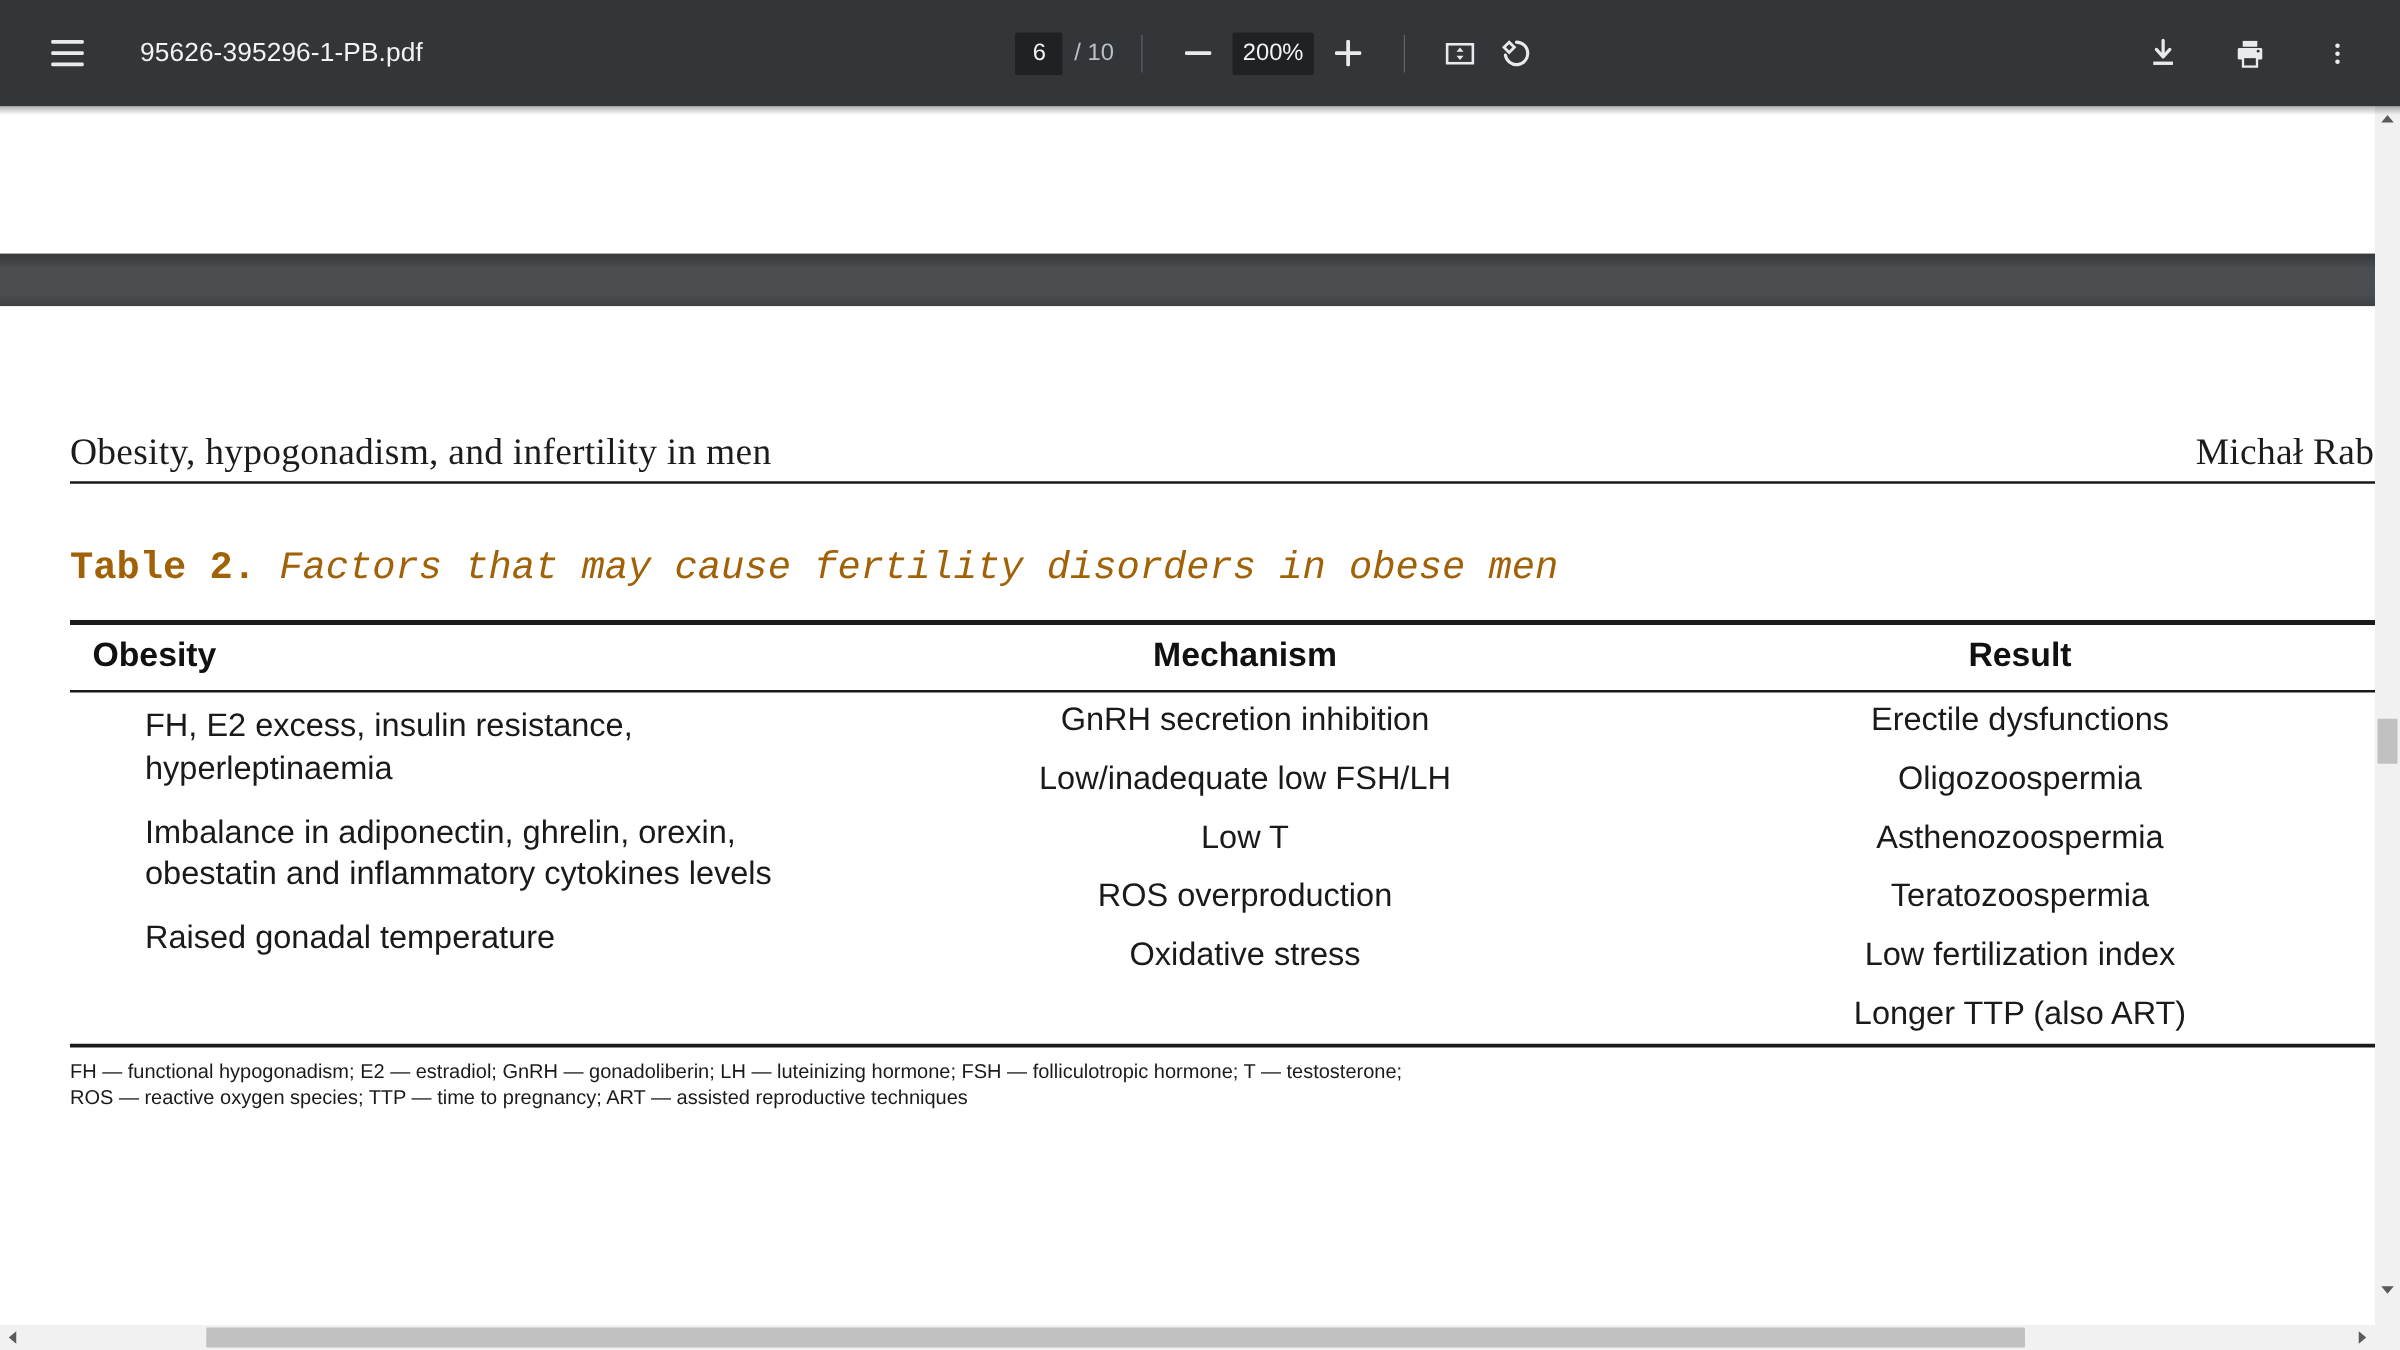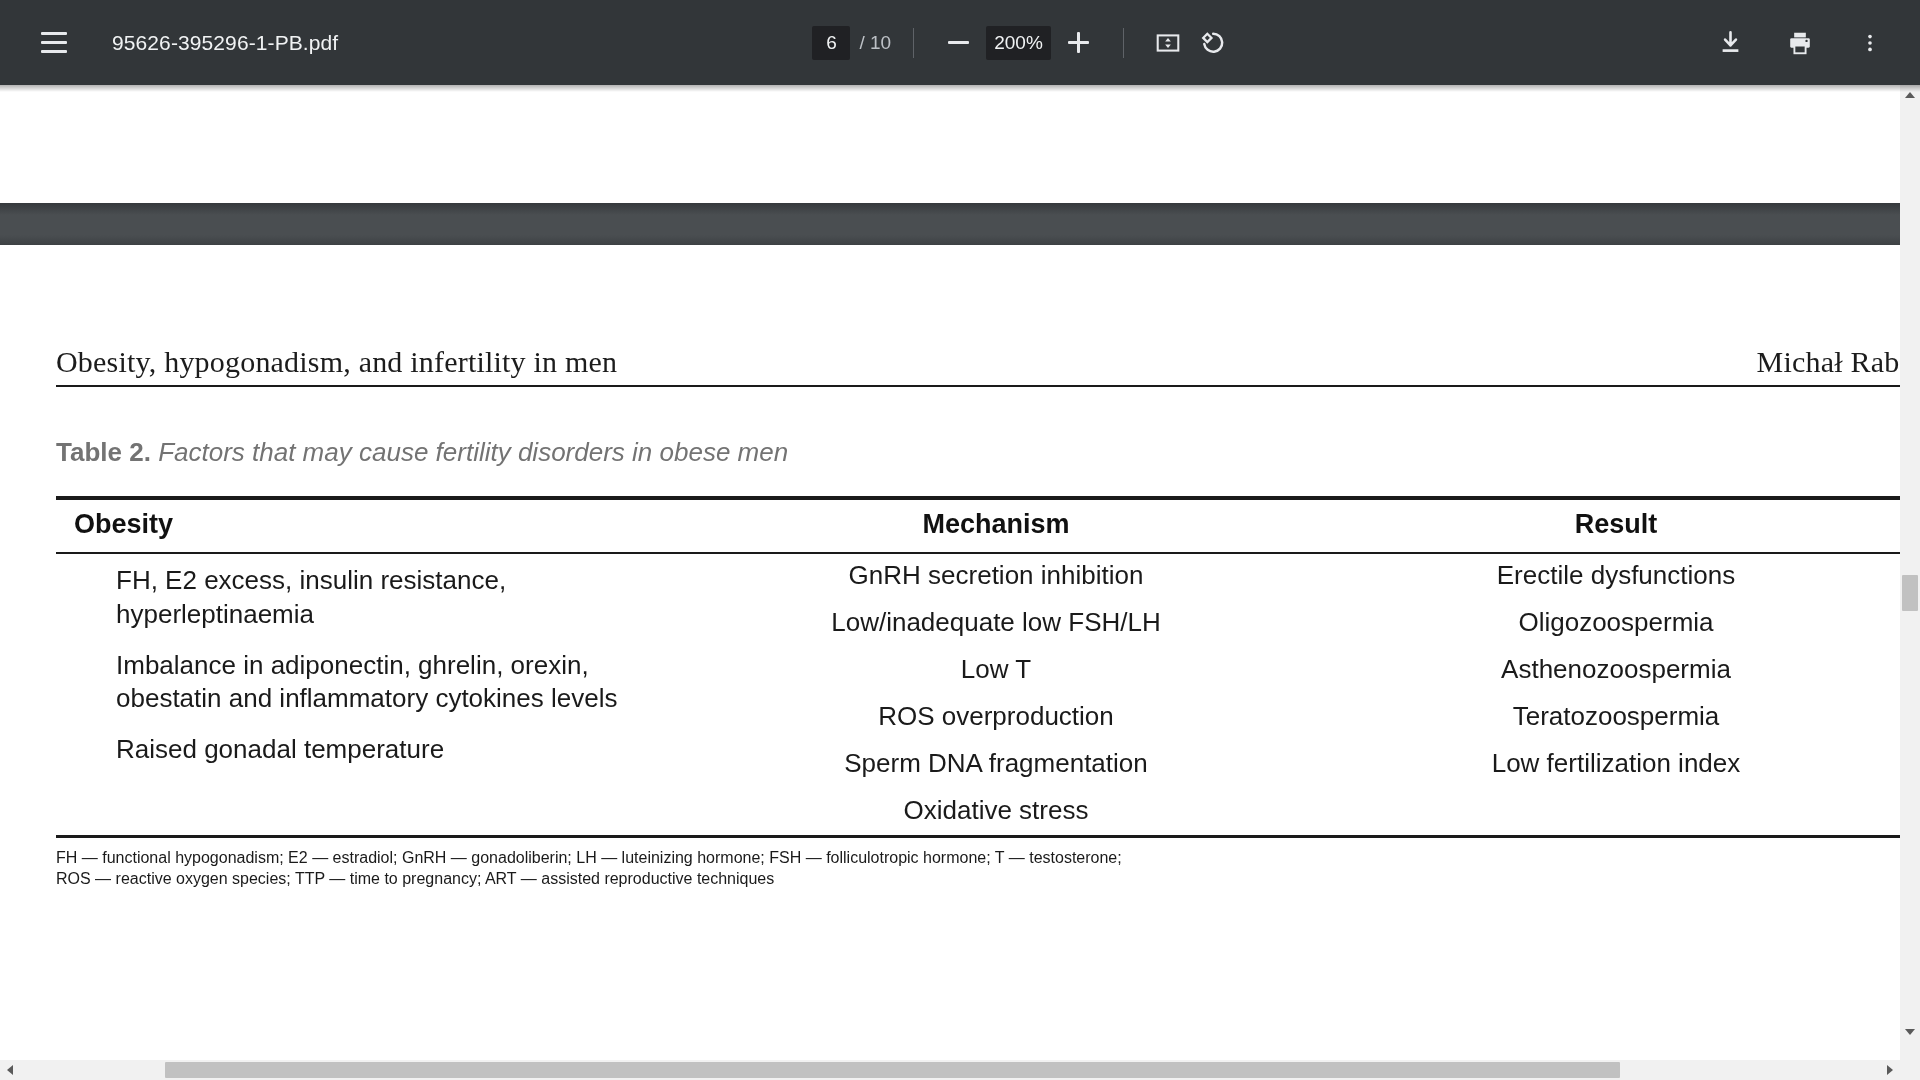--- a/index.html
+++ b/index.html
@@ -202,23 +202,23 @@
     position: absolute;
     top: 140px; left: 56px;
     width: 1862px; height: 2px;
     background: #1a1a1a;
   }
 
   
   #table-caption {
     position: absolute;
     top: 192px; left: 56px;
-    font-family: Liberation Sans, sans-serif;
-    font-size: 26px;
-    color: #737373;
+    font-family: Liberation Mono, monospace;
+    font-size: 31px;
+    color: #a16207;
     white-space: nowrap;
   }
   #table-caption .cap-label { font-weight: bold; font-style: normal; }
   #table-caption .cap-text { font-style: italic; }
 
   
   .rule {
     position: absolute;
     left: 56px;
     width: 1846px;
@@ -482,30 +482,30 @@
           <p>FH, E2 excess, insulin resistance, hyperleptinaemia</p>
           <p>Imbalance in adiponectin, ghrelin, orexin, obestatin and inflammatory cytokines levels</p>
           <p>Raised gonadal temperature</p>
         </div>
 
         <div id="mech-col">
           <div>GnRH secretion inhibition</div>
           <div>Low/inadequate low FSH/LH</div>
           <div>Low T</div>
           <div>ROS overproduction</div>
-          <div>Sperm DNA fragmentation</div>
           <div>Oxidative stress</div>
         </div>
 
         <div id="result-col">
           <div>Erectile dysfunctions</div>
           <div>Oligozoospermia</div>
           <div>Asthenozoospermia</div>
           <div>Teratozoospermia</div>
           <div>Low fertilization index</div>
+          <div>Longer TTP (also ART)</div>
         </div>
 
       </div>
 
       <div class="rule" id="rule-bottom"></div>
 
       <div id="footnote">
         <div>FH — functional hypogonadism; E2 — estradiol; GnRH — gonadoliberin; LH — luteinizing hormone; FSH — folliculotropic hormone; T — testosterone;</div>
         <div>ROS — reactive oxygen species; TTP — time to pregnancy; ART — assisted reproductive techniques</div>
       </div>

